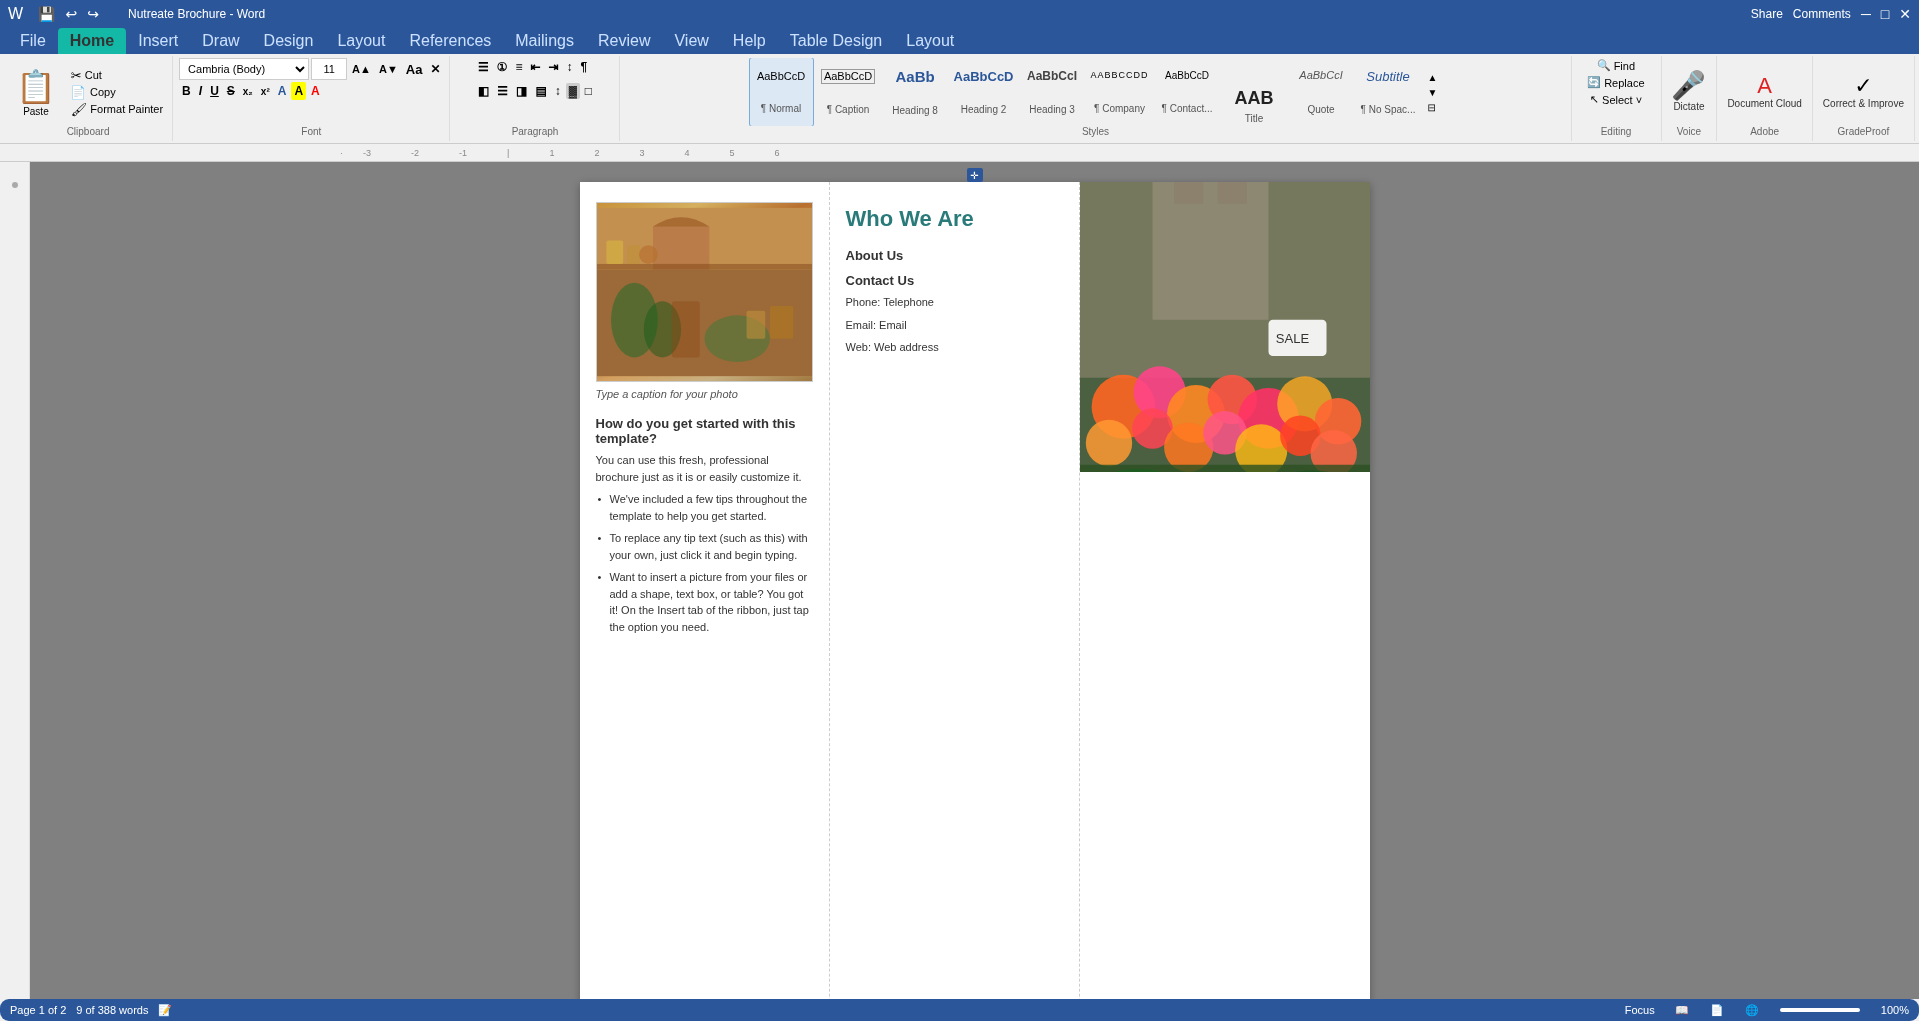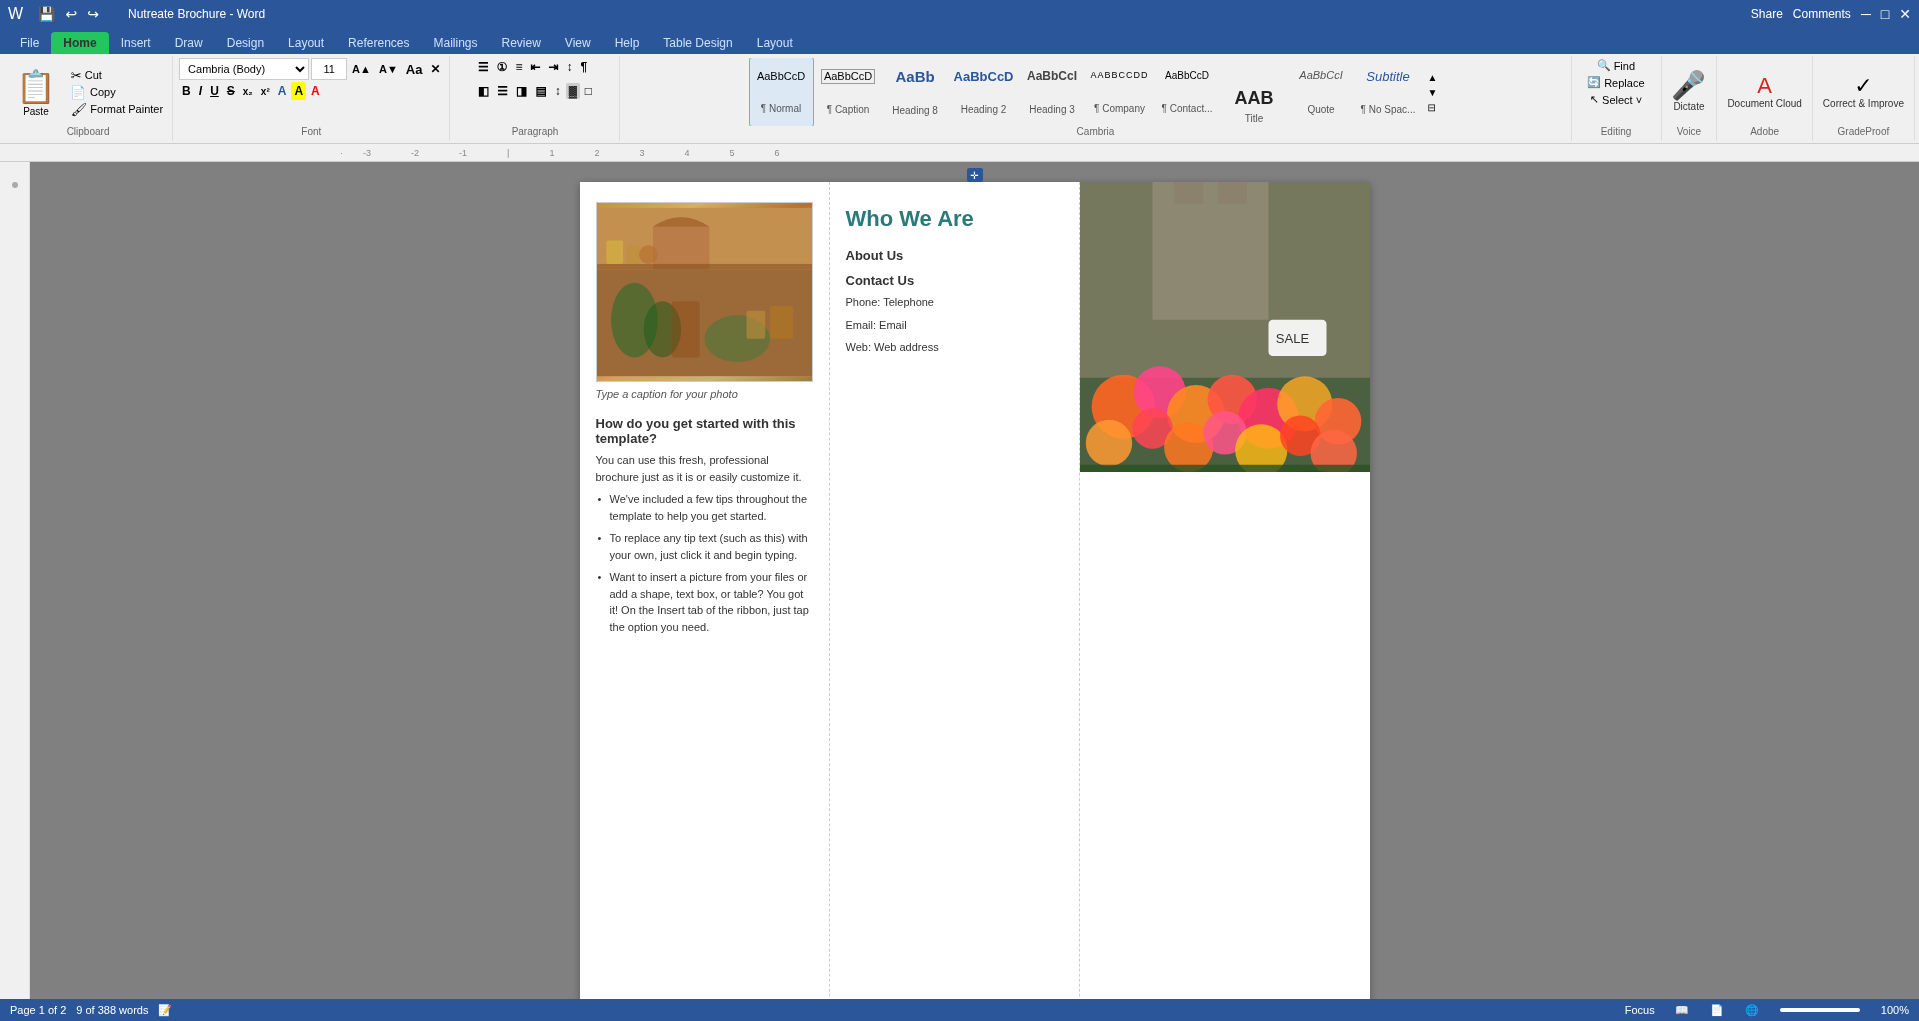--- a/index.html
+++ b/index.html
@@ -22,27 +22,27 @@
     
     .ribbon-tabs {
       background: #2b579a;
       display: flex;
       align-items: flex-end;
       padding-left: 8px;
       height: 26px;
     }
     .ribbon-tab {
       padding: 4px 12px;
-      font-size: 12px;
+      font-size: 16px;
       color: #cce0ff;
       cursor: pointer;
       border-radius: 4px 4px 0 0;
     }
     .ribbon-tab.active {
-      background: #22c55e;
+      background: #14b8a6;
       color: #333;
       font-weight: 600;
     }
 
     
     .ribbon {
       background: #f0f0f0;
       border-bottom: 1px solid #ccc;
       display: flex;
       align-items: stretch;
@@ -189,20 +189,21 @@
       left: 0;
       right: 0;
       height: 22px;
       background: #2b579a;
       display: flex;
       align-items: center;
       justify-content: space-between;
       padding: 0 10px;
       color: white;
       font-size: 11px;
+      border-radius: 9px;
     }
     .status-left { display: flex; align-items: center; gap: 10px; }
     .status-right { display: flex; align-items: center; gap: 21px; }
     .zoom-slider { width: 80px; height: 4px; background: #fff; border-radius: 2px; }
 
     
     .ruler {
       background: #f0f0f0;
       height: 18px;
       border-bottom: 1px solid #ccc;
@@ -616,21 +617,21 @@
       <div class="style-item">
         <div class="style-preview" style="font-size:13px; color:#2b579a; font-style:italic;">Subtitle</div>
         <div class="style-label">¶ No Spac...</div>
       </div>
       <div class="styles-scroll">
         <span class="scroll-arrow">▲</span>
         <span class="scroll-arrow">▼</span>
         <span class="scroll-arrow">⊟</span>
       </div>
     </div>
-    <div class="ribbon-group-label">Cambria</div>
+    <div class="ribbon-group-label">Styles</div>
   </div>
 
   <div class="ribbon-group editing-group" style="min-width:90px;">
     <div class="ribbon-group-content" style="flex-direction:column; gap:2px;">
       <div class="small-btn">
         <span>🔍</span>
         <span>Find</span>
       </div>
       <div class="small-btn">
         <span>🔄</span>

